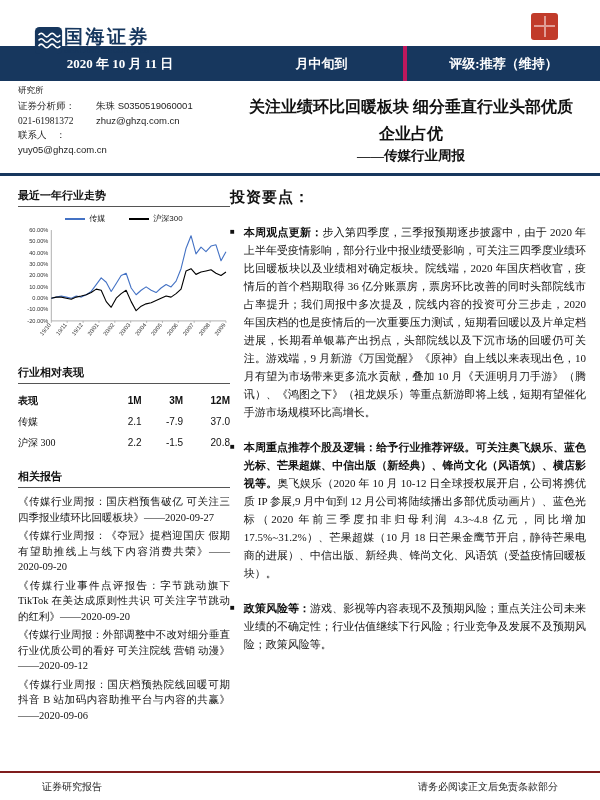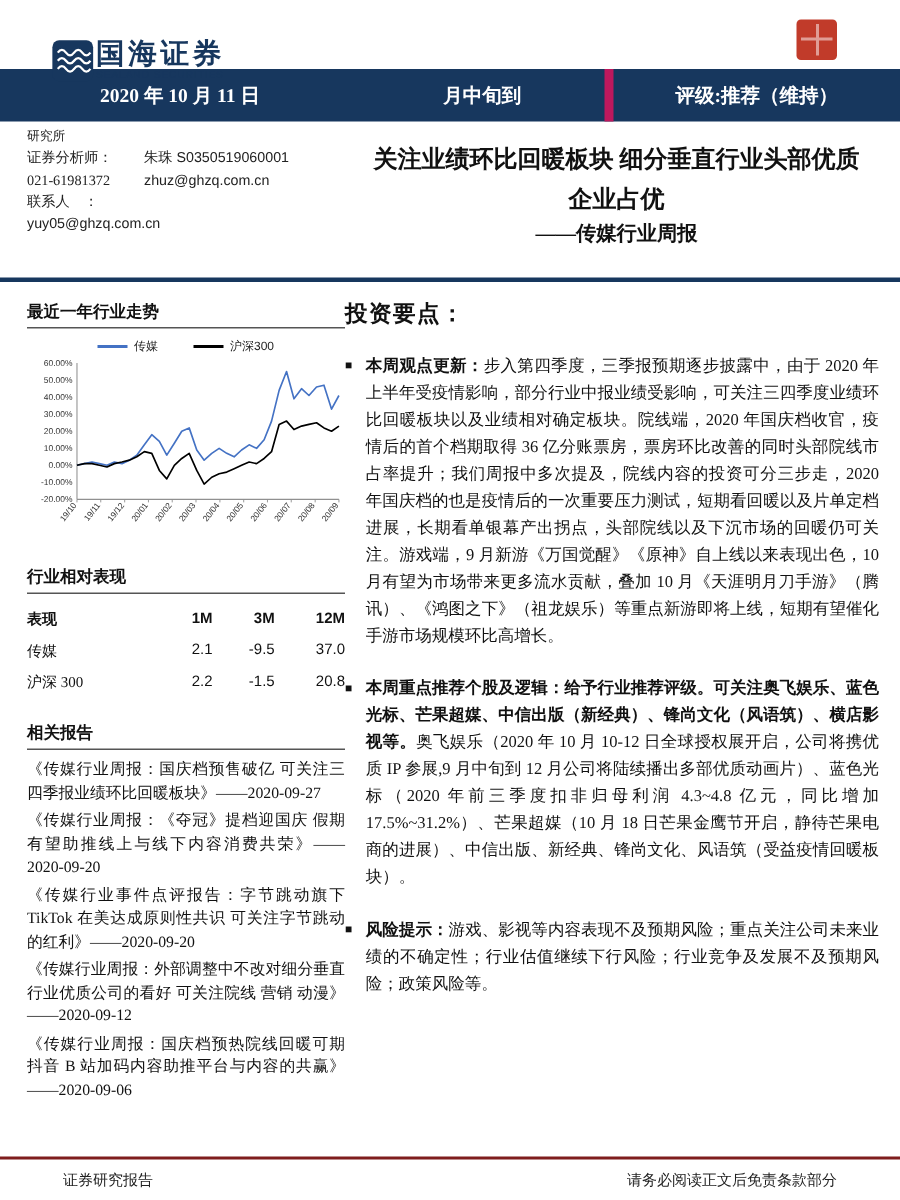--- a/index.html
+++ b/index.html
@@ -16,24 +16,24 @@
   .seal{width:27px;height:27px;background:#C13B2A;border-radius:3px;position:relative;}
   .seal::after{content:"";position:absolute;inset:3px;opacity:.5;
      background:linear-gradient(#fff,#fff) center/2px 100% no-repeat,
                 linear-gradient(#fff,#fff) center/100% 2px no-repeat;}
 
   
   .navbar{height:35px;background:#17375E;display:flex;color:#fff;font-weight:bold;font-size:13px;justify-content:flex-end;}
   .nb-cell{line-height:35px;text-align:center;}
   .nb-date{width:240px;}
   .nb-cat{width:163px;}
-  .nb-rating{flex:1;border-left:6px solid #be185d;}
-
-  
-  .info-row{display:flex;padding:4px 14px 6px 18px;height:104px;box-sizing:border-box;}
+  .nb-rating{flex:1;border-left:4px solid #be185d;}
+
+  
+  .info-row{display:flex;padding:4px 14px 6px 18px;height:92px;box-sizing:border-box;}
   .analyst-block{width:218px;flex:none;}
   .office{font-size:8.5px;color:#222;margin-bottom:2px;}
   .a-grid{display:grid;grid-template-columns:78px 1fr;font-size:9.5px;line-height:14.5px;}
   .a-label{color:#222;}
   .a-val{font-family:"Liberation Sans",sans-serif;color:#222;}
   .title-block{flex:1;text-align:center;font-weight:bold;padding-top:8px;}
   .rt1{font-size:16px;line-height:27px;}
   .rt-sub{font-size:13.5px;}
 
   .thick-rule{height:3px;background:#17375E;}
@@ -171,21 +171,21 @@
         <tbody>
           <tr>
             <td class="hdr">表现</td>
             <td class="num hdr">1M</td>
             <td class="num hdr">3M</td>
             <td class="num hdr">12M</td>
           </tr>
           <tr>
             <td>传媒</td>
             <td class="num">2.1</td>
-            <td class="num">-9.5</td>
+            <td class="num">-7.9</td>
             <td class="num">37.0</td>
           </tr>
           <tr>
             <td>沪深 300</td>
             <td class="num">2.2</td>
             <td class="num">-1.5</td>
             <td class="num">20.8</td>
           </tr>
         </tbody>
       </table>
@@ -206,21 +206,21 @@
         <p class="bt"><b>本周观点更新：</b><span>步入第四季度，三季报预期逐步披露中，由于 2020 年上半年受疫情影响，部分行业中报业绩受影响，可关注三四季度业绩环比回暖板块以及业绩相对确定板块。院线端，2020 年国庆档收官，疫情后的首个档期取得 36 亿分账票房，票房环比改善的同时头部院线市占率提升；我们周报中多次提及，院线内容的投资可分三步走，2020 年国庆档的也是疫情后的一次重要压力测试，短期看回暖以及片单定档进展，长期看单银幕产出拐点，头部院线以及下沉市场的回暖仍可关注。游戏端，9 月新游《万国觉醒》《原神》自上线以来表现出色，10 月有望为市场带来更多流水贡献，叠加 10 月《天涯明月刀手游》（腾讯）、《鸿图之下》（祖龙娱乐）等重点新游即将上线，短期有望催化手游市场规模环比高增长。</span></p>
       </div>
 
       <div class="bullet">
         <span class="bq">■</span>
         <p class="bt"><b>本周重点推荐个股及逻辑：给予行业推荐评级。可关注奥飞娱乐、蓝色光标、芒果超媒、中信出版（新经典）、锋尚文化（风语筑）、横店影视等。</b><span>奥飞娱乐（2020 年 10 月 10-12 日全球授权展开启，公司将携优质 IP 参展,9 月中旬到 12 月公司将陆续播出多部优质动画片）、蓝色光标（2020 年前三季度扣非归母利润 4.3~4.8 亿元，同比增加 17.5%~31.2%）、芒果超媒（10 月 18 日芒果金鹰节开启，静待芒果电商的进展）、中信出版、新经典、锋尚文化、风语筑（受益疫情回暖板块）。</span></p>
       </div>
 
       <div class="bullet">
         <span class="bq">■</span>
-        <p class="bt"><b>风险提示：</b><span>游戏、影视等内容表现不及预期风险；重点关注公司未来业绩的不确定性；行业估值继续下行风险；行业竞争及发展不及预期风险；政策风险等。</span></p>
+        <p class="bt"><b>政策风险等：</b><span>游戏、影视等内容表现不及预期风险；重点关注公司未来业绩的不确定性；行业估值继续下行风险；行业竞争及发展不及预期风险；政策风险等。</span></p>
       </div>
     </section>
   </main>
 
   <footer class="footer">
     <span>证券研究报告</span>
     <span>请务必阅读正文后免责条款部分</span>
   </footer>
 
 </div>

